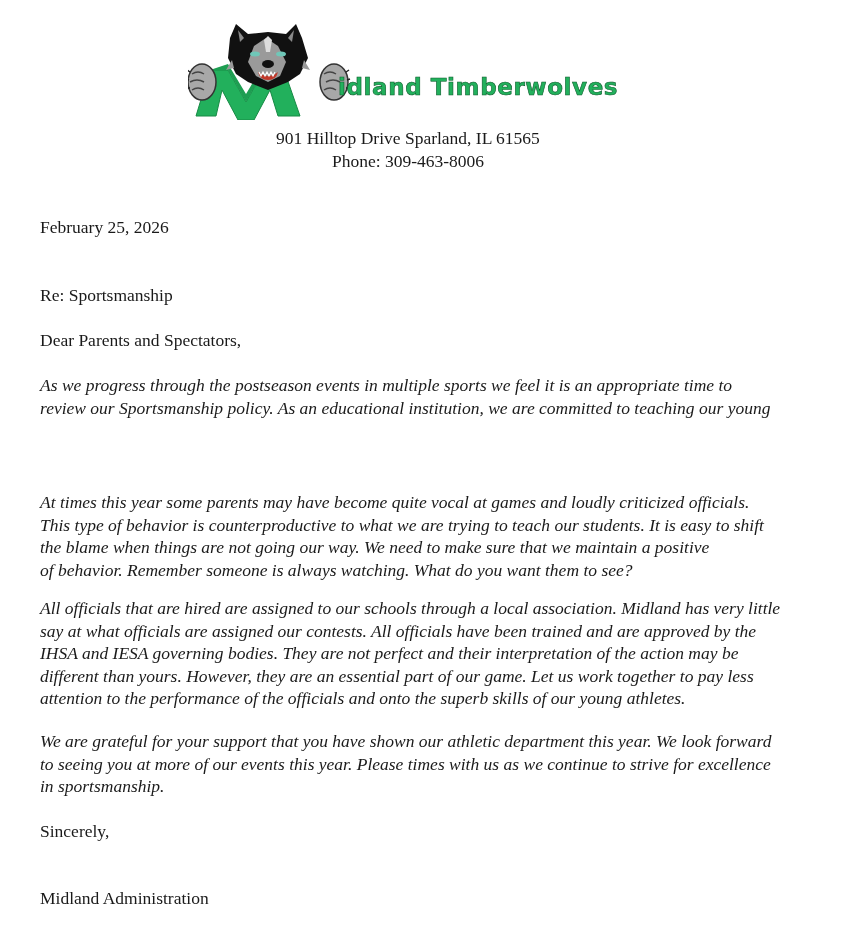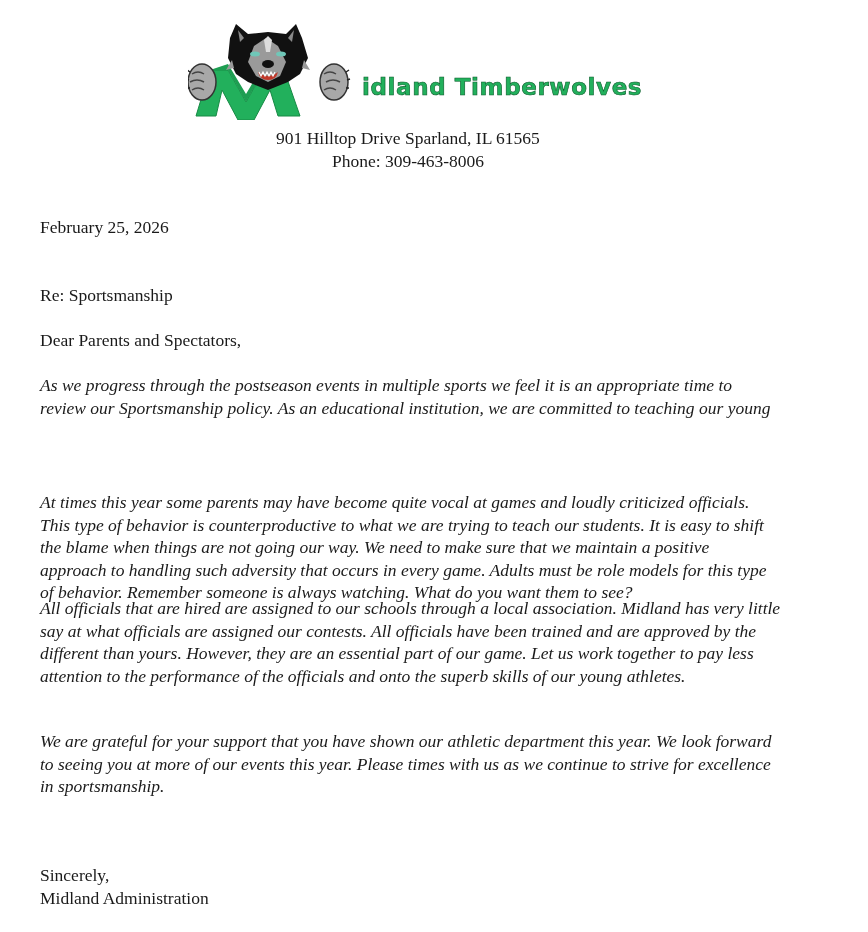--- a/index.html
+++ b/index.html
@@ -18,21 +18,21 @@
     .logo {
       position: absolute;
       left: 188px;
       top: 24px;
       width: 450px;
       height: 96px;
     }
     .logo svg { position: absolute; left: 0; top: 0; }
     .logo-text {
       position: absolute;
-      left: 174px;
+      left: 150px;
       top: 50px;
       font-family: "DejaVu Sans", "Liberation Sans", sans-serif;
       font-weight: bold;
       font-size: 23px;
       letter-spacing: 0.6px;
       color: #22b05c;
       -webkit-text-stroke: 0.6px #0d5a2b;
       white-space: nowrap;
     }
     .letterhead {
@@ -112,32 +112,32 @@
 
 <div class="para" style="top:374px;">
   <span class="line">As we progress through the postseason events in multiple sports we feel it is an appropriate time to</span>
   <span class="line">review our Sportsmanship policy. As an educational institution, we are committed to teaching our young</span>
 </div>
 
 <div class="para" style="top:443px;margin-top:48px;">
   <span class="line">At times this year some parents may have become quite vocal at games and loudly criticized officials.</span>
   <span class="line">This type of behavior is counterproductive to what we are trying to teach our students. It is easy to shift</span>
   <span class="line">the blame when things are not going our way. We need to make sure that we maintain a positive</span>
-  <span class="line">approach to handling such adversity that occurs in every game. Adults must be role models for this type</span>
   <span class="line">of behavior. Remember someone is always watching. What do you want them to see?</span>
 </div>
 
 <div class="para" style="top:597px;">
   <span class="line">All officials that are hired are assigned to our schools through a local association. Midland has very little</span>
   <span class="line">say at what officials are assigned our contests. All officials have been trained and are approved by the</span>
+  <span class="line">IHSA and IESA governing bodies. They are not perfect and their interpretation of the action may be</span>
   <span class="line">different than yours. However, they are an essential part of our game. Let us work together to pay less</span>
   <span class="line">attention to the performance of the officials and onto the superb skills of our young athletes.</span>
 </div>
 
 <div class="para" style="top:730px;">
   <span class="line">We are grateful for your support that you have shown our athletic department this year. We look forward</span>
   <span class="line">to seeing you at more of our events this year. Please times with us as we continue to strive for excellence</span>
   <span class="line">in sportsmanship.</span>
 </div>
 
-<div class="text" style="top:864px;">Sincerely,</div>
+<div class="text" style="top:820px;">Sincerely,</div>
 
 <div class="text" style="top:887px;">Midland Administration</div>
 
 </body></html>

